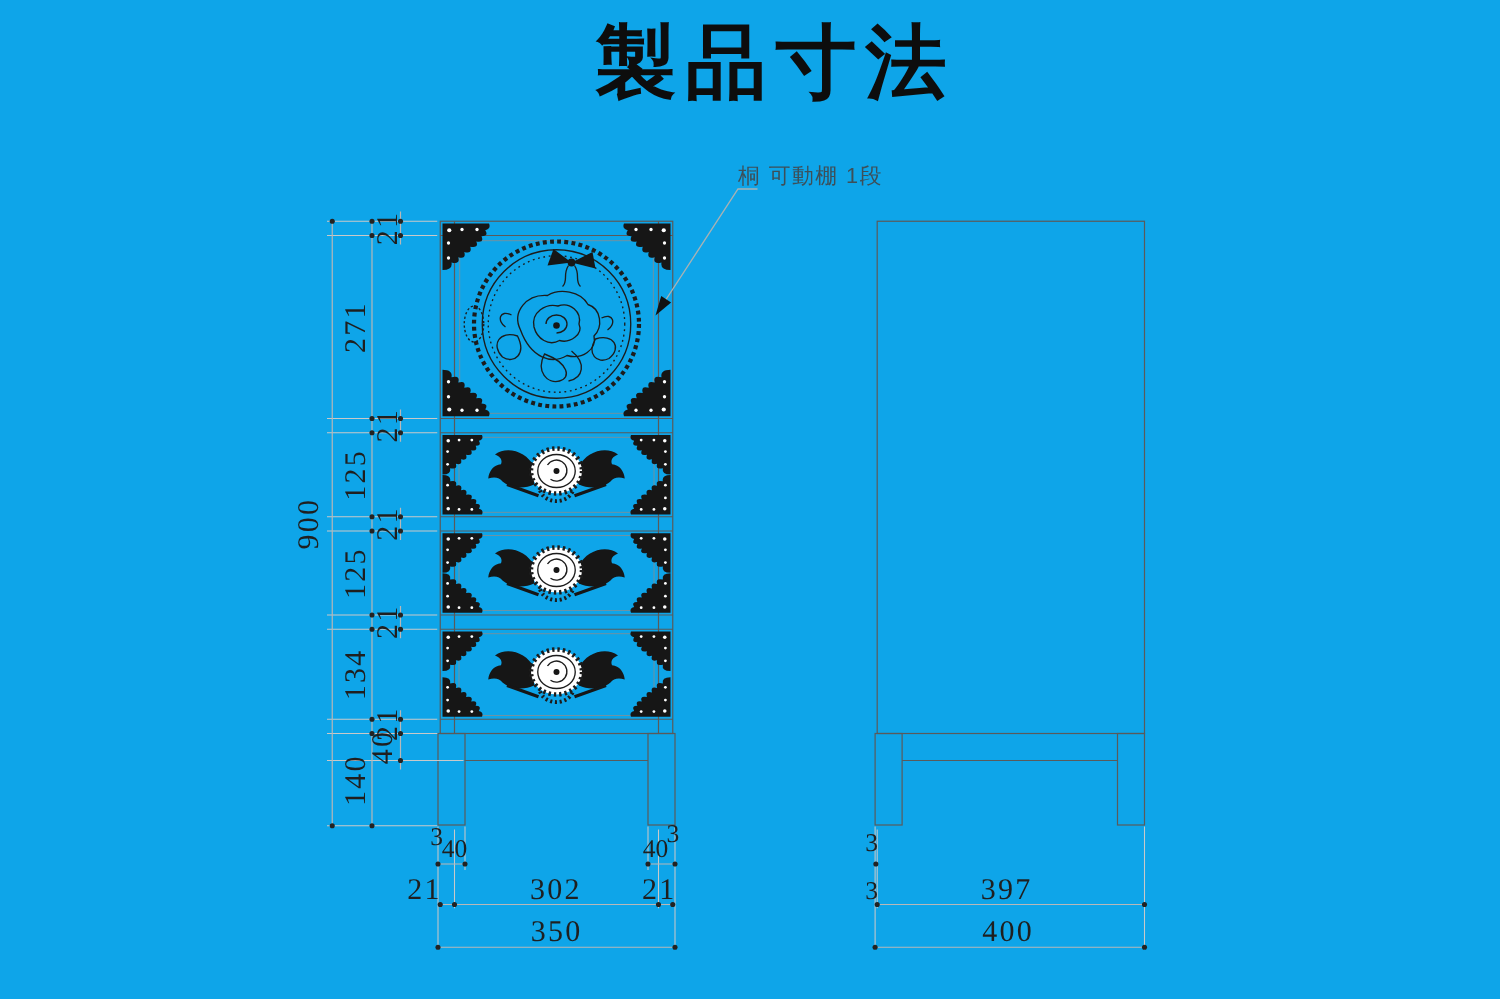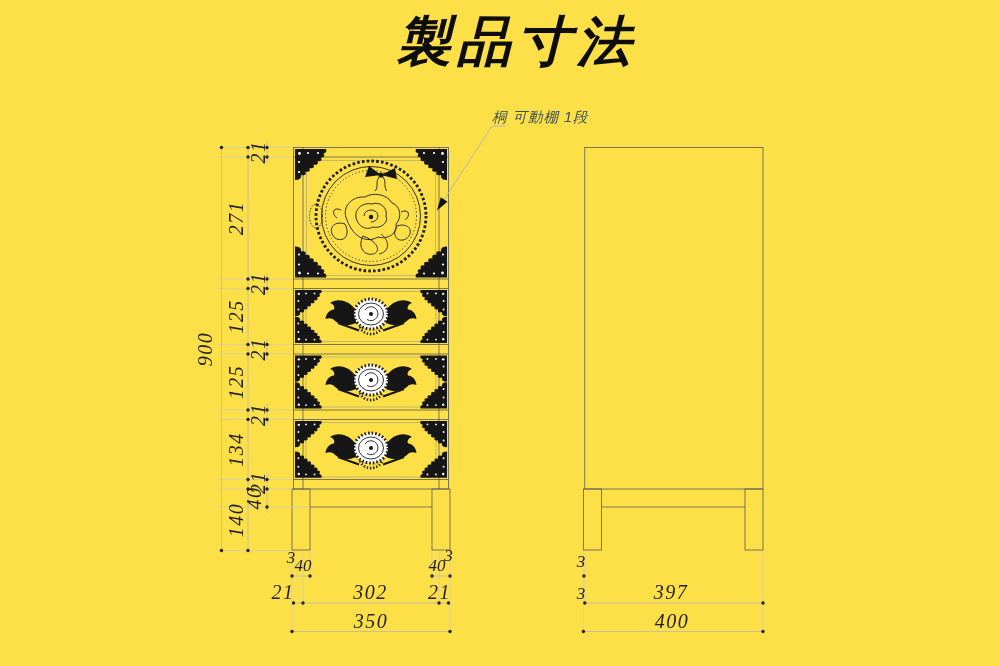--- a/index.html
+++ b/index.html
@@ -1,17 +1,17 @@
 <!DOCTYPE html>
 <html><head>
 <meta charset="utf-8">
 <style>
   html,body{margin:0;padding:0;background:#fff;}
-  .canvas{position:relative;width:1000px;height:666px;background:#fde047;overflow:hidden;
-          font-family:"Liberation Serif","DejaVu Serif",serif;font-style:italic;}
+  .canvas{position:relative;width:1000px;height:666px;background:#0ea5e9;overflow:hidden;
+          font-family:"Liberation Serif","DejaVu Serif",serif;}
   .title{position:absolute;top:6px;left:0;width:1000px;text-align:center;margin:0;
          padding-left:34px;box-sizing:border-box;
          font-size:54px;font-weight:700;letter-spacing:6px;color:#0d0d0d;
          font-family:"Liberation Serif","DejaVu Serif",serif;}
   svg{position:absolute;left:0;top:0;}
   .s-mid{stroke:#5a5a5a;stroke-width:0.8;fill:none;}
   .s-thin{stroke:#8d8d8d;stroke-width:0.5;fill:none;}
   .s-dim{stroke:#b8b8b8;stroke-width:0.8;fill:none;}
   .s-ext{stroke:#c9c9c9;stroke-width:0.7;fill:none;}
   .s-lead{stroke:#a9b2b4;stroke-width:0.9;fill:none;}

